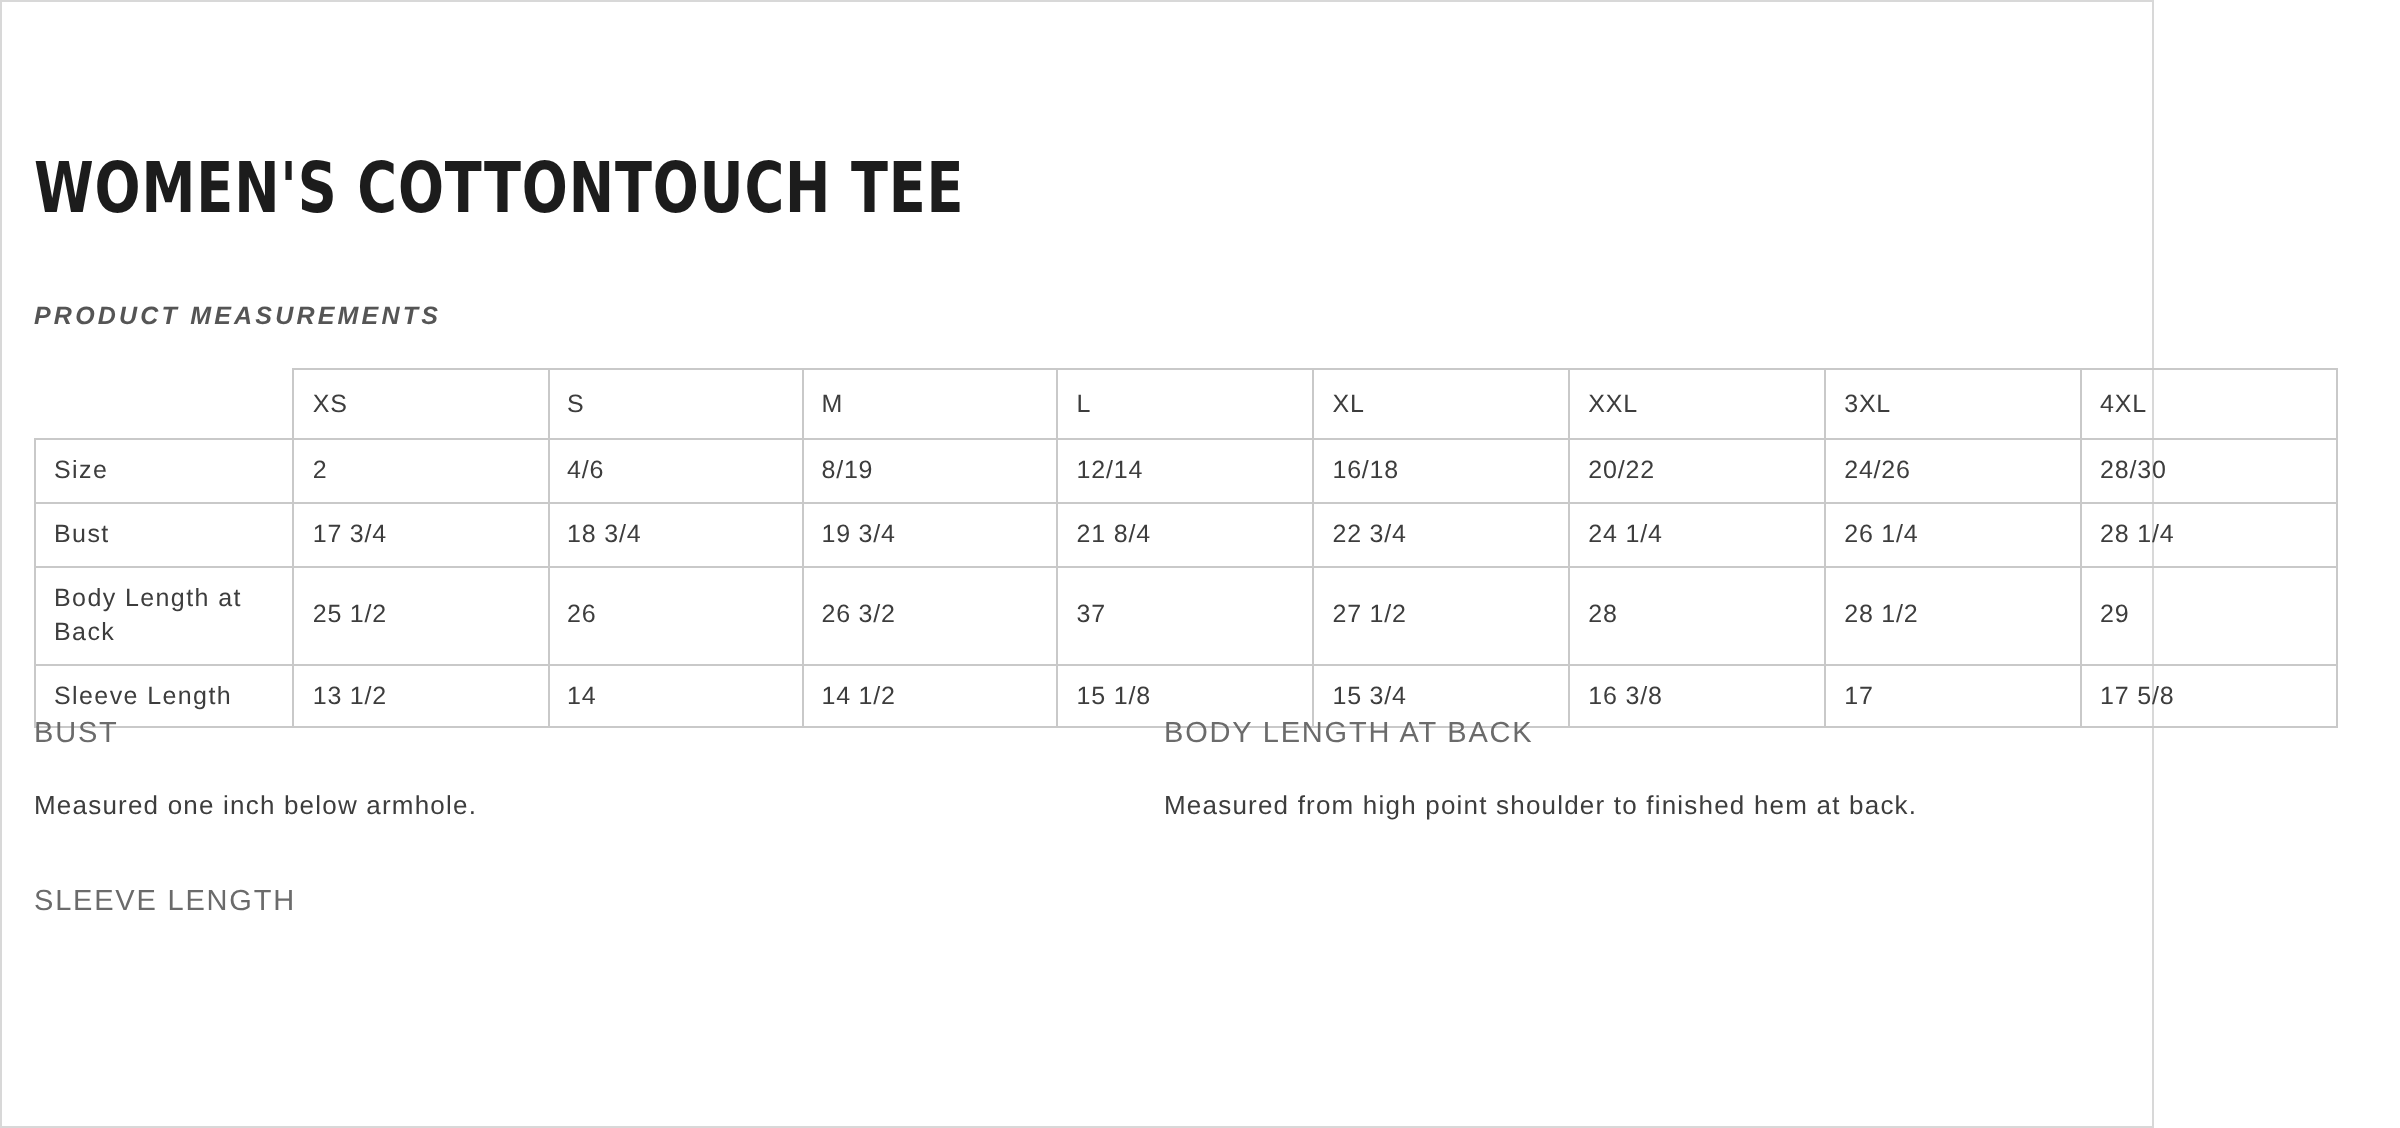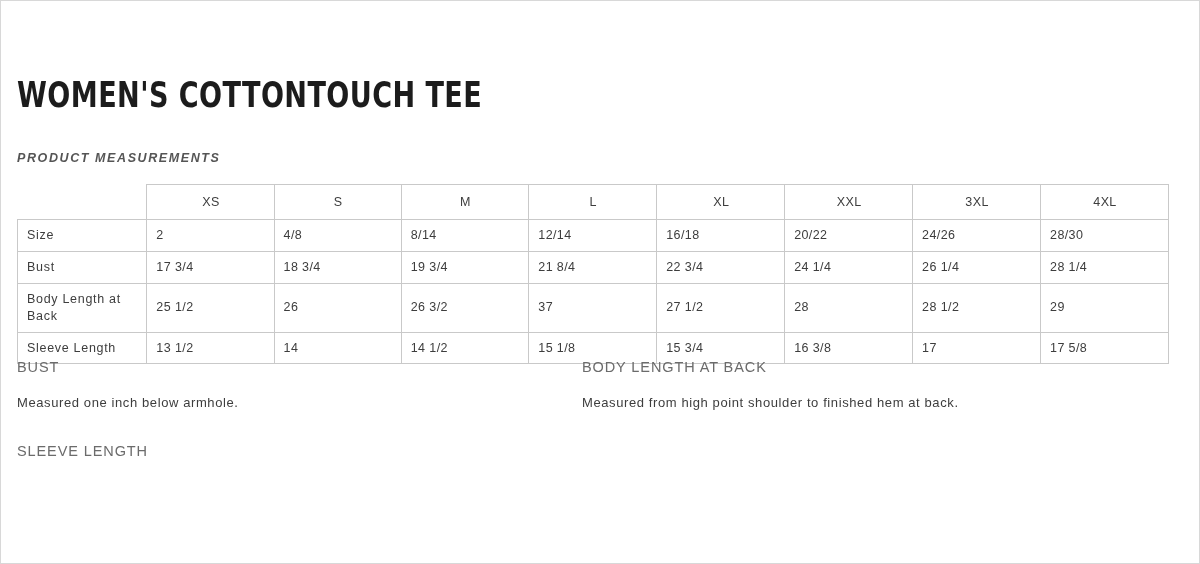--- a/index.html
+++ b/index.html
@@ -11,21 +11,21 @@
     width: 1200px;
     height: 564px;
     font-family: "Liberation Sans", sans-serif;
     color: #3a3a3a;
     position: relative;
     overflow: hidden;
   }
   .page {
     position: absolute;
     left: 0; top: 0;
-    width: 1200px;
+    width: 1077px;
     height: 564px;
     box-sizing: border-box;
     border: 1px solid #d8d8d8;
     background: #fff;
   }
   .page-title {
     position: absolute;
     left: 16px;
     top: 52px;
     font-family: "DejaVu Sans Condensed", "Liberation Sans Narrow", "Liberation Sans", sans-serif;
@@ -61,21 +61,20 @@
     border: 1px solid #c9c9c9;
     padding: 7px 8px 7px 9px;
     text-align: left;
     font-weight: normal;
     vertical-align: middle;
     letter-spacing: 0.4px;
     line-height: 1.35;
   }
   table.measure tr.header-row td {
     height: 20px;
-    text-align: center;
   }
   table.measure td.rowlabel {
     width: 115px;
     letter-spacing: 0.7px;
   }
   table.measure td.corner {
     border-left: none;
     border-top: none;
     border-bottom: none;
   }
@@ -130,22 +129,22 @@
         <td class="sizecol">L</td>
         <td class="sizecol">XL</td>
         <td class="sizecol">XXL</td>
         <td class="sizecol">3XL</td>
         <td class="sizecol">4XL</td>
       </tr>
 
       <tr>
         <td class="rowlabel">Size</td>
         <td>2</td>
-        <td>4/8</td>
-        <td>8/14</td>
+        <td>4/6</td>
+        <td>8/19</td>
         <td>12/14</td>
         <td>16/18</td>
         <td>20/22</td>
         <td>24/26</td>
         <td>28/30</td>
       </tr>
 
       <tr>
         <td class="rowlabel">Bust</td>
         <td>17 3/4</td>

